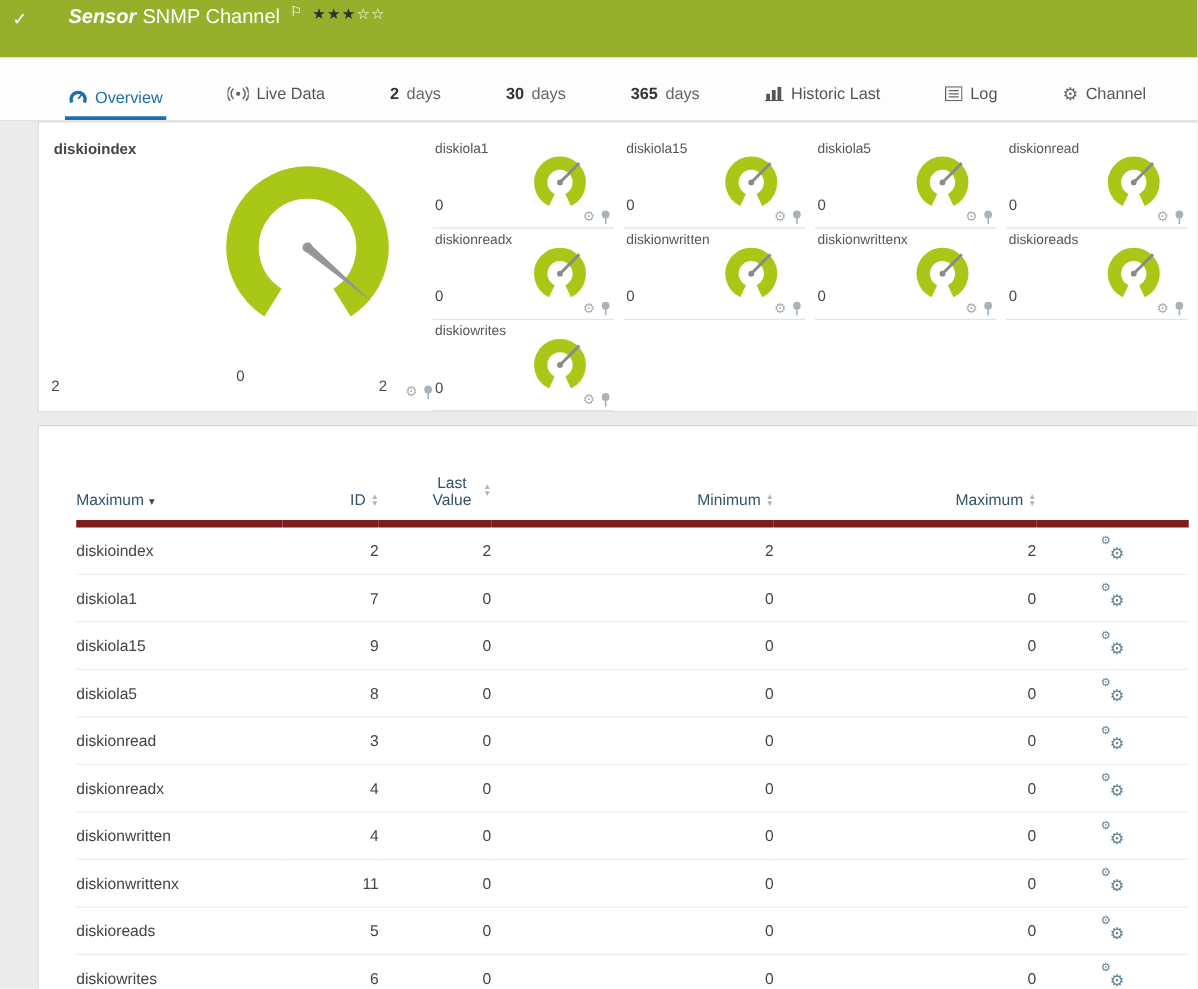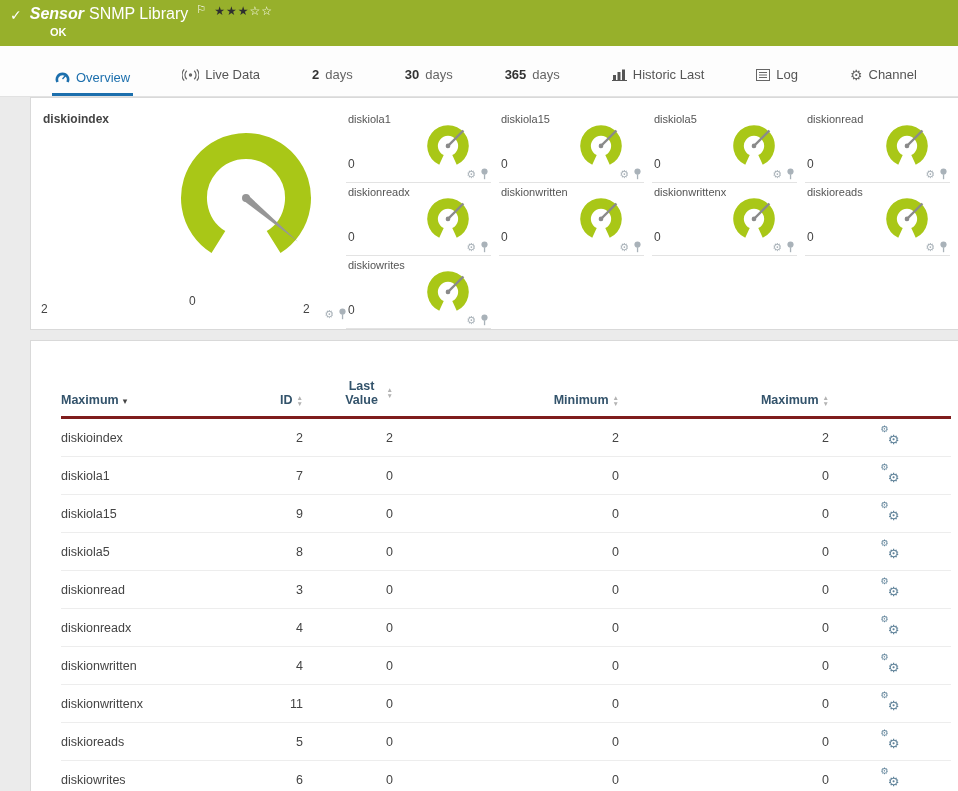--- a/index.html
+++ b/index.html
@@ -13,21 +13,21 @@
   }
 
   
   .sensor-header {
     position: absolute; top: 0; left: 0; right: 0; height: 46px;
     background: #97b02b; color: #fff; padding: 5px 10px 0 10px;
   }
   .sensor-header .titleline { display: flex; align-items: flex-start; gap: 8px; }
   .check { font-size: 14px; font-weight: bold; margin-top: 2px; }
   .sensor-title { font-size: 16px; }
-  .sensor-title em { font-style: italic; font-weight: bold; margin-right: 5px; }
+  .sensor-title em { font-style: italic; font-weight: bold; margin-right: 5px; margin-left: 25px; }
   .flag { font-size: 11px; margin-top: -2px; cursor: pointer; }
   .stars { font-size: 12px; letter-spacing: 1px; margin-top: -1px; cursor: pointer; }
   .stars .f { color: #2f2f2f; }
   .stars .e { color: #fdfdf4; }
   .status-ok { font-size: 11px; font-weight: bold; margin: 3px 0 0 40px; }
 
   
   .tabstrip {
     position: absolute; top: 46px; left: 0; right: 0; height: 51px;
     background: #fdfdfd; border-bottom: 1px solid #e2e2e2;
@@ -74,22 +74,22 @@
   .gcell .gname { position: absolute; left: 2px; top: 3px; font-size: 11px; color: #555; }
   .gcell .gval  { position: absolute; left: 2px; bottom: 11px; font-size: 12px; color: #444; }
   .gcell svg.sg { position: absolute; right: 14px; top: 7px; }
   .gcell .gauge-tools { right: 2px; bottom: 2px; }
 
   
   .tablewrap { padding: 34px 0 0 30px; }
   table.channels { border-collapse: collapse; width: 890px; table-layout: fixed; font-size: 12.5px; }
   col.c-channel { width: 165px; } col.c-id { width: 77px; } col.c-last { width: 90px; }
   col.c-min { width: 226px; } col.c-max { width: 210px; } col.c-gear { width: 122px; }
-  th { font-weight: bold; color: #33536b; text-align: left; padding: 4px 0 9px 0; vertical-align: bottom;
-       border-bottom: 3px solid #7f1d1d; cursor: pointer; }
+  th { font-weight: normal; color: #33536b; text-align: left; padding: 4px 0 9px 0; vertical-align: bottom;
+       border-bottom: 6px solid #7f1d1d; cursor: pointer; }
   th.num, td.num { text-align: right; }
   td { padding: 9px 0; border-bottom: 1px solid #ededed; color: #444; }
   td.c-name { color: #444; }
   .sort { display: inline-flex; flex-direction: column; font-size: 6.5px; line-height: 0.95;
           color: #b3b3b3; margin-left: 4px; vertical-align: middle; }
   .caret { font-size: 9px; color: #444; margin-left: 4px; }
   th .wrap2 { display: inline-block; width: 42px; text-align: center; vertical-align: middle; }
   td.c-gearcell { text-align: center; }
   .chan-gear { position: relative; display: inline-block; width: 19px; height: 16px; color: #5f8299; cursor: pointer; }
   .chan-gear .g1 { position: absolute; right: 0; bottom: -2px; font-size: 13px; line-height: 1; }
@@ -106,25 +106,24 @@
   </symbol>
   <symbol id="sym-pin" viewBox="0 0 9 12">
     <circle cx="4.5" cy="3.5" r="3.1" fill="currentColor"></circle>
     <rect x="3.9" y="6.2" width="1.3" height="5" fill="currentColor"></rect>
   </symbol>
 </svg>
 
 <div class="sensor-header">
   <div class="titleline">
     <span class="check">✓</span>
-    <span class="sensor-title"><em>Sensor</em><span>SNMP Library</span></span>
+    <span class="sensor-title"><em>Sensor</em><span>SNMP Channel</span></span>
     <span class="flag">⚐</span>
     <span class="stars"><span class="f">★★★</span><span class="e">☆☆</span></span>
   </div>
-  <div class="status-ok">OK</div>
 </div>
 
 <div class="tabstrip">
   <div class="tab active">
     <svg class="ticon" width="15" height="13" viewBox="0 0 15 13">
       <path d="M2.5 11 A5.6 5.6 0 1 1 12.5 11" fill="none" stroke="#1c6fad" stroke-width="2.6"></path>
       <line x1="7.5" y1="8" x2="11" y2="4" stroke="#1c6fad" stroke-width="1.4"></line>
     </svg>
     <span>Overview</span>
   </div>

